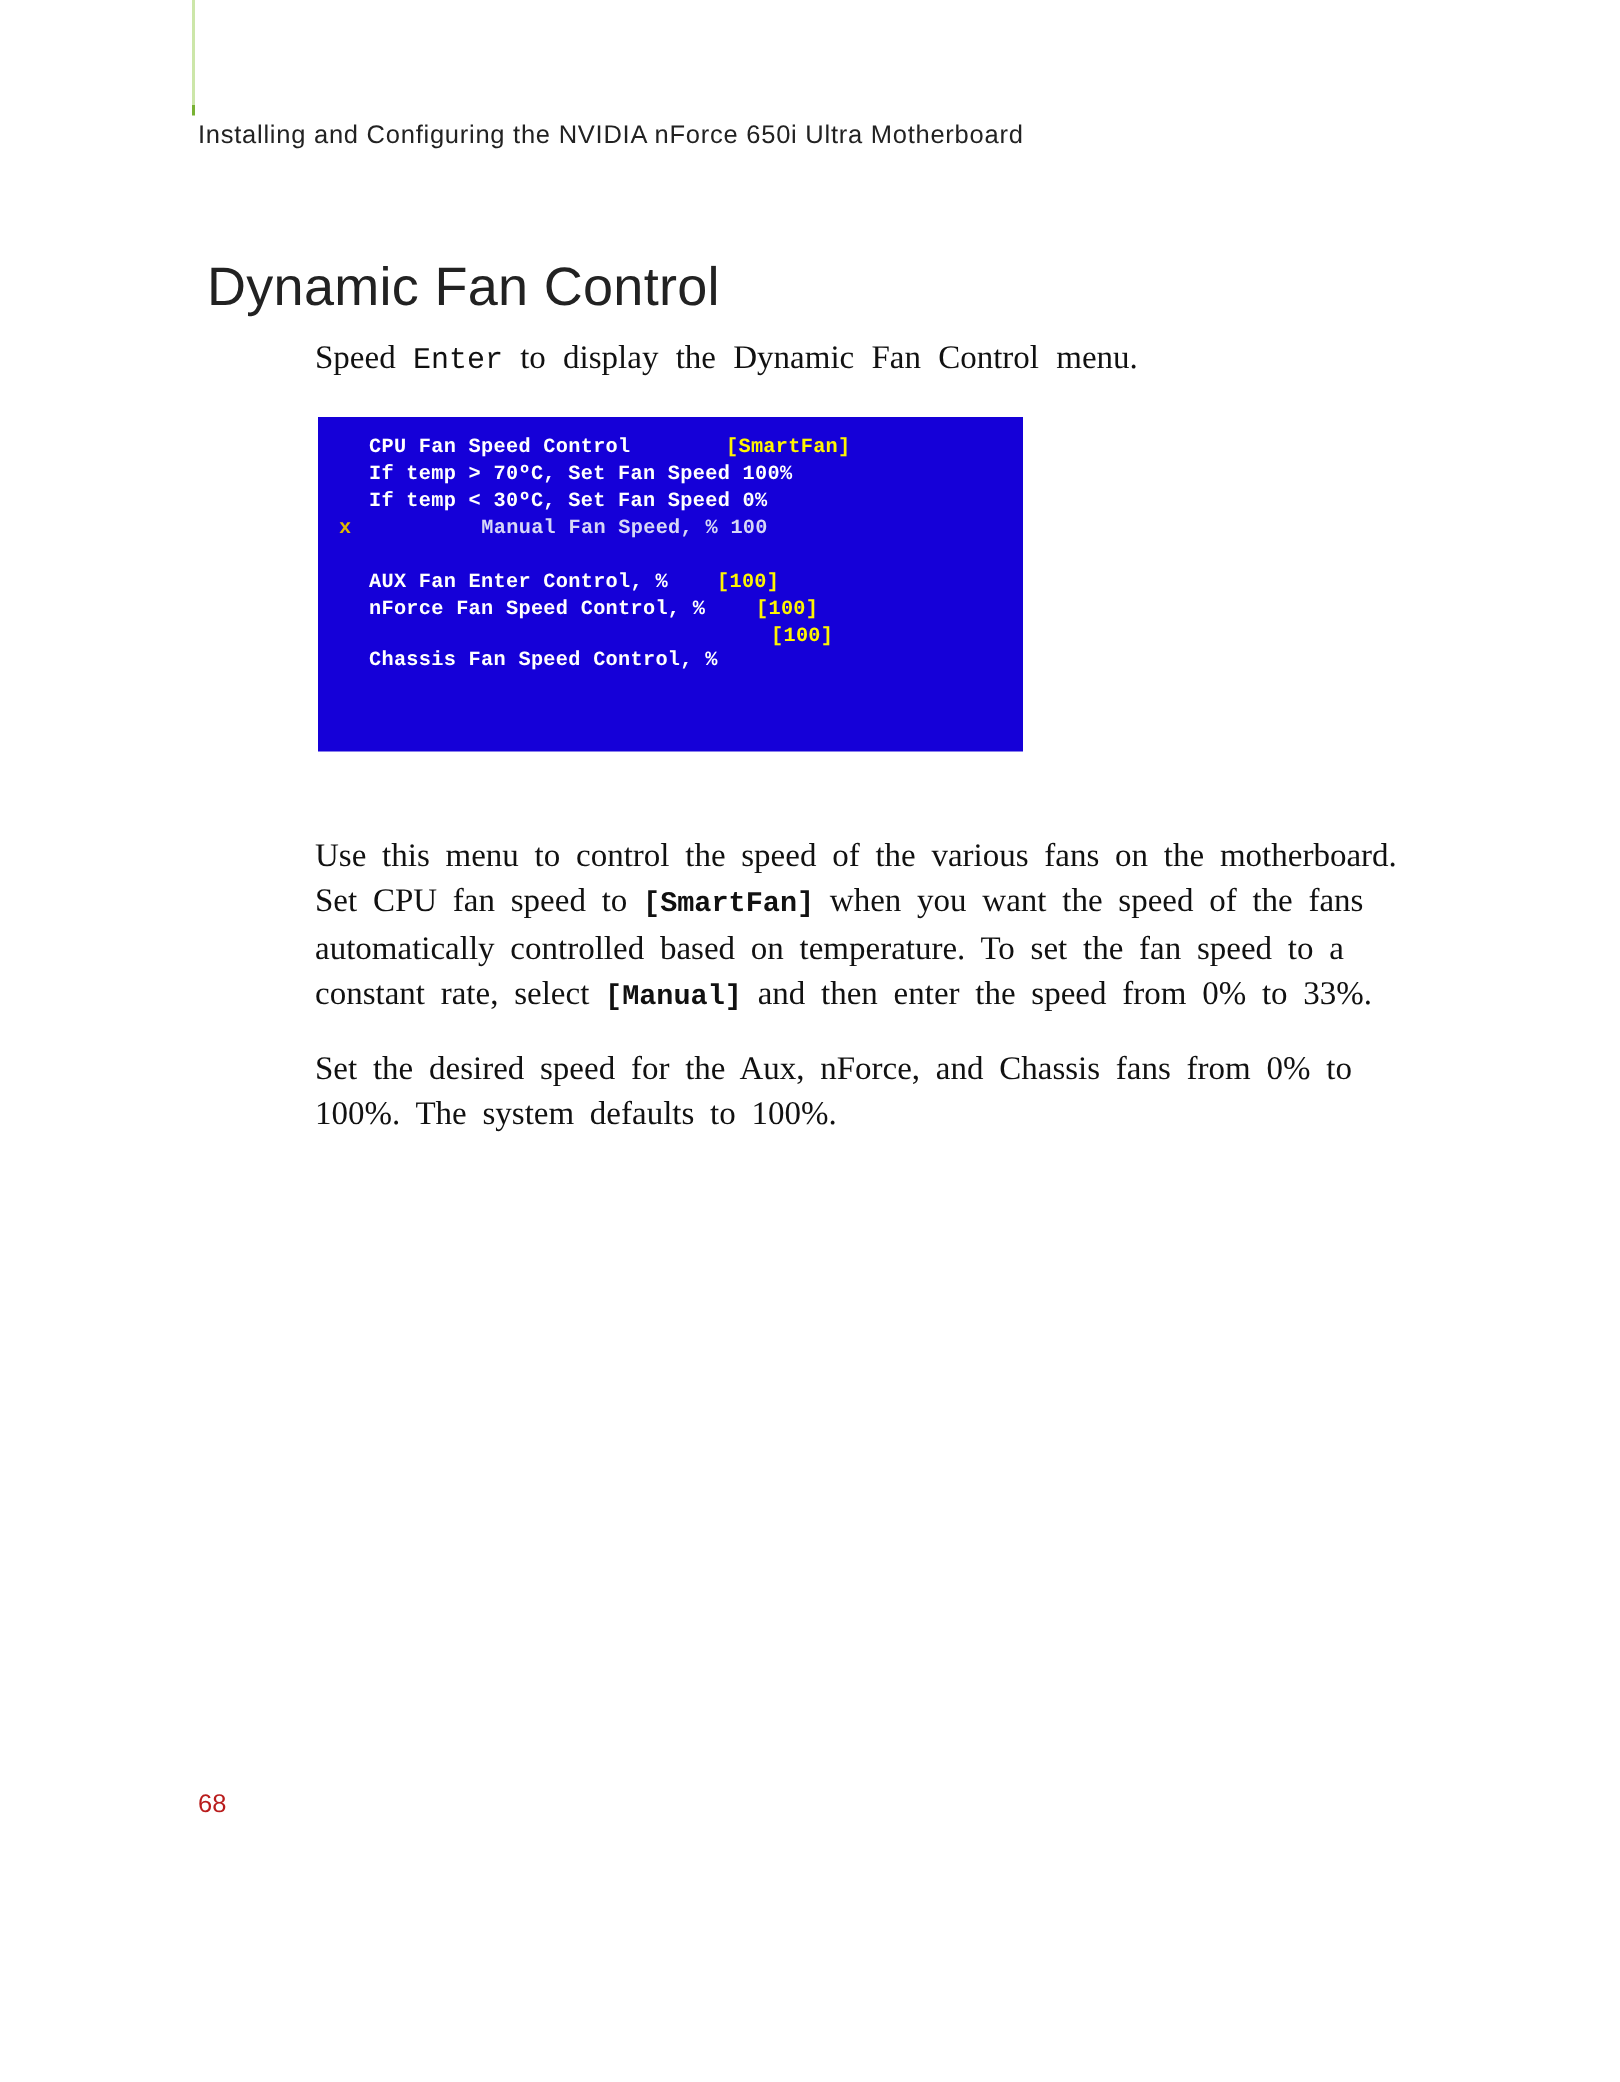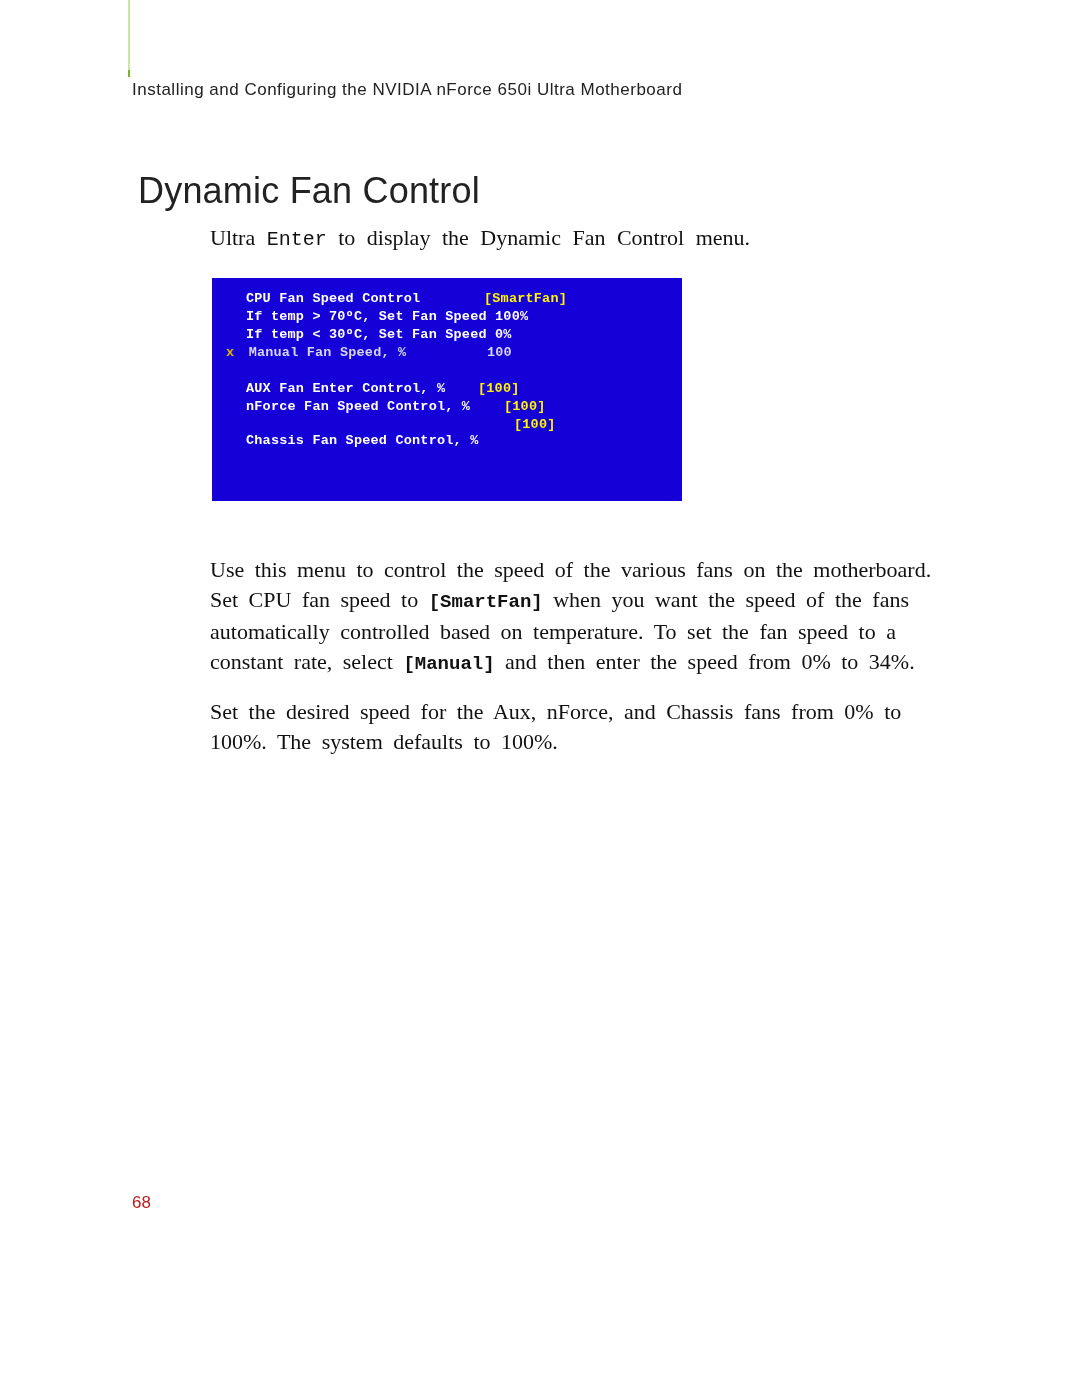--- a/index.html
+++ b/index.html
@@ -90,21 +90,21 @@
     line-height: 18px;
     color: var(--bios-white);
     letter-spacing: 0.2px;
   }
   .bios .indent { padding-left: 24px; display: block; }
   .bios .row { display: flex; padding-left: 24px; }
   .bios .l { display: inline-block; min-width: 238px; }
   .bios .yellow { color: var(--bios-yellow); font-weight: bold; }
   .bios .xrow { padding-left: 4px; }
   .bios .x { color: #dfb800; font-weight: bold; }
-  .bios .dim { color: #d6d6f7; font-weight: bold; }
+  .bios .dim { color: #d6d6f7; font-weight: bold; text-align: right; }
   .bios .bold { font-weight: bold; }
   .bios .gap { height: 18px; }
   .body {
     position: absolute;
     left: 210px;
     top: 555px;
     width: 740px;
     font-family: Garamond, "Times New Roman", serif;
     font-size: 22px;
     line-height: 30px;
@@ -133,21 +133,21 @@
 <div class="page">
 
   <div class="margin-rule"></div>
   <div class="margin-tick"></div>
 
   <div class="running-head">Installing and Configuring the NVIDIA nForce 650i Ultra Motherboard</div>
 
   <div class="h2">Dynamic Fan Control</div>
 
   <div class="intro">
-    <span>Ultra </span>
+    <span>Speed </span>
     <span class="tt">Enter</span>
     <span> to display the Dynamic Fan Control menu.</span>
   </div>
 
   <div class="bios">
     <div class="row">
       <span class="bold l">CPU Fan Speed Control</span>
       <span class="yellow">[SmartFan]</span>
     </div>
     <span class="indent bold">If temp &gt; 70ºC, Set Fan Speed 100%</span>
@@ -171,19 +171,19 @@
       <span class="yellow">[100]</span>
     </div>
   </div>
 
   <div class="body">
     <p>
       <span>Use this menu to control the speed of the various fans on the motherboard. Set CPU fan speed to </span>
       <span class="mono">[SmartFan]</span>
       <span> when you want the speed of the fans automatically controlled based on temperature. To set the fan speed to a constant rate, select </span>
       <span class="mono">[Manual]</span>
-      <span> and then enter the speed from 0% to 34%.</span>
+      <span> and then enter the speed from 0% to 33%.</span>
     </p>
     <p>Set the desired speed for the Aux, nForce, and Chassis fans from 0% to 100%. The system defaults to 100%.</p>
   </div>
 
   <div class="pagenum">68</div>
 </div>
 
 </body></html>

